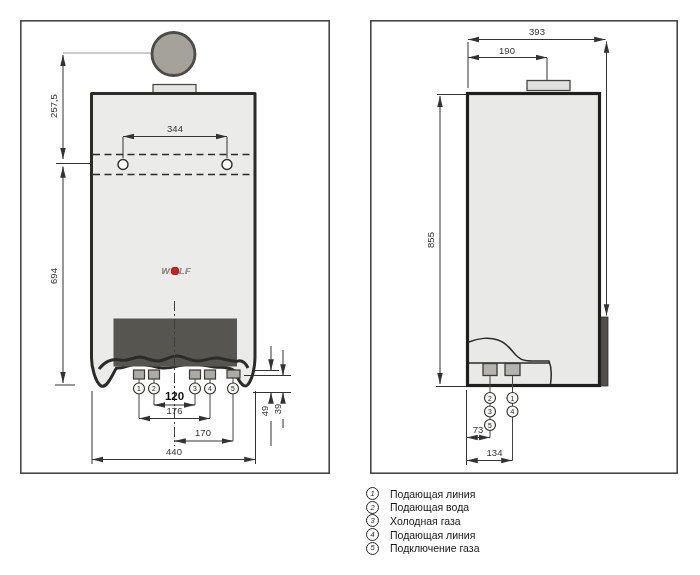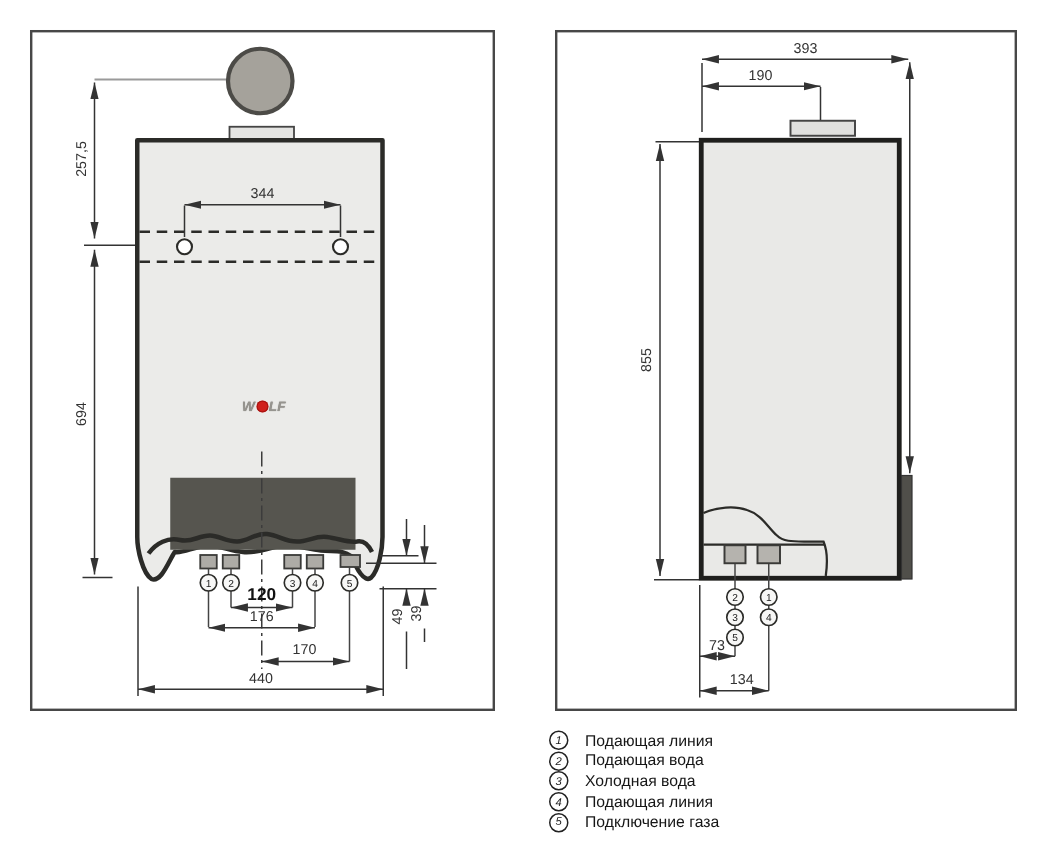--- a/index.html
+++ b/index.html
@@ -212,21 +212,21 @@
     <div class="lrow">
       <span class="lnum">1</span>
       <span class="llabel">Подающая линия</span>
     </div>
     <div class="lrow">
       <span class="lnum">2</span>
       <span class="llabel">Подающая вода</span>
     </div>
     <div class="lrow">
       <span class="lnum">3</span>
-      <span class="llabel">Холодная вода</span>
+      <span class="llabel">Холодная газа</span>
     </div>
     <div class="lrow">
       <span class="lnum">4</span>
       <span class="llabel">Подающая линия</span>
     </div>
     <div class="lrow">
       <span class="lnum">5</span>
       <span class="llabel">Подключение газа</span>
     </div>
   </div>

